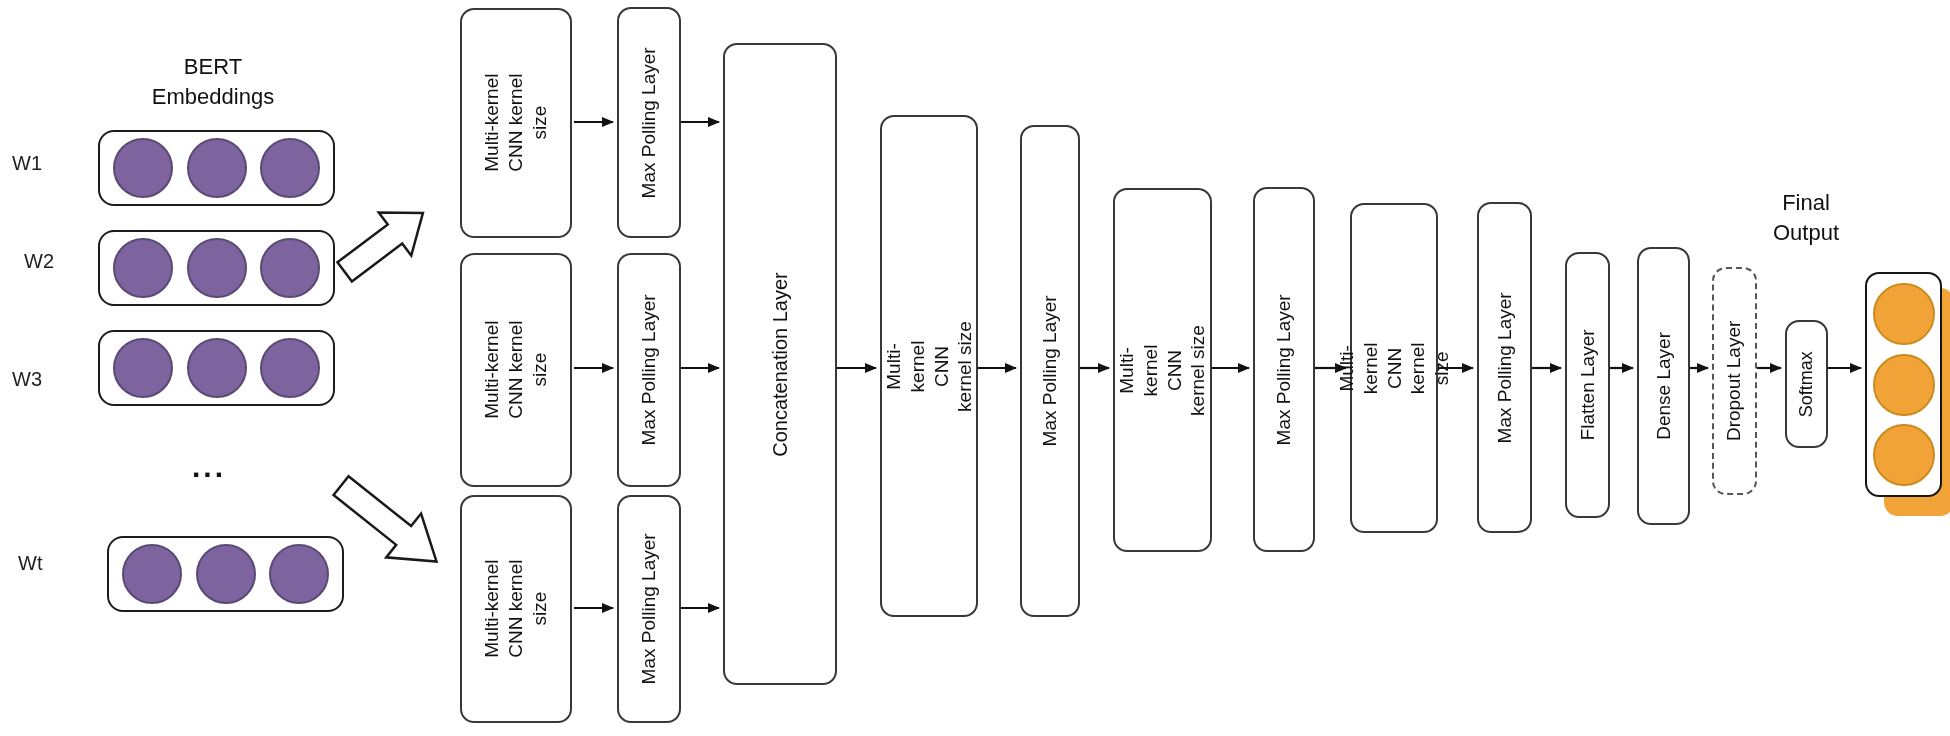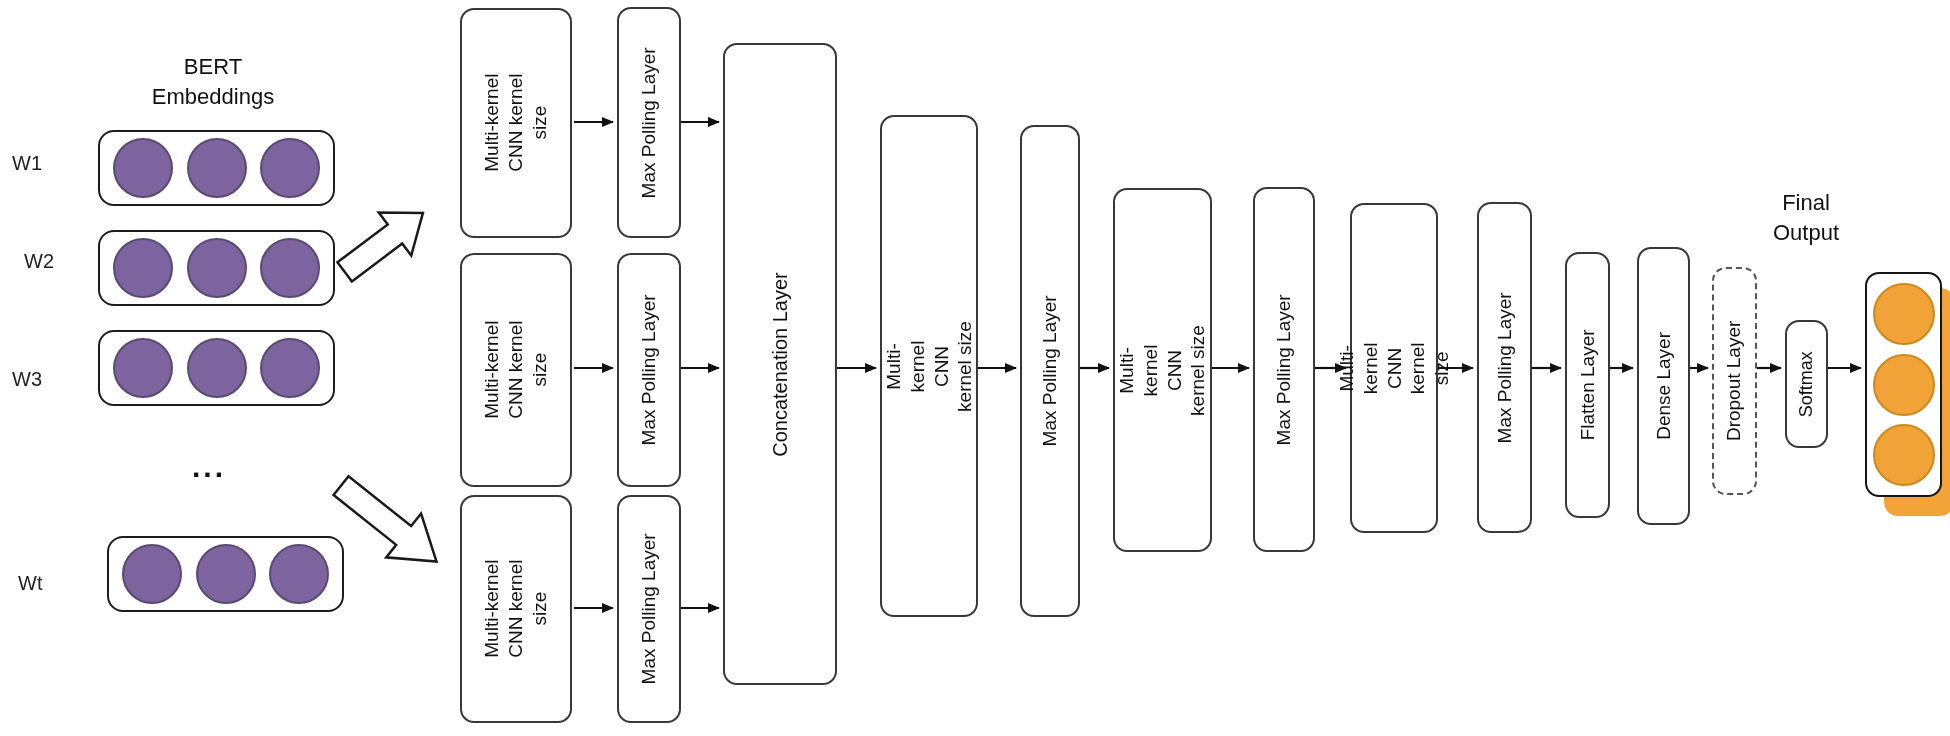--- a/index.html
+++ b/index.html
@@ -36,21 +36,21 @@
 <body>
 
 <div id="canvas">
 
   <div class="label2" style="left:88px;top:52px;width:250px;">BERT
 Embeddings</div>
 
   <div class="wlabel" style="left:12px;top:152px;">W1</div>
   <div class="wlabel" style="left:24px;top:250px;">W2</div>
   <div class="wlabel" style="left:12px;top:348px;margin-top:20px;">W3</div>
-  <div class="wlabel" style="left:18px;top:552px;margin-top:20px;">Wt</div>
+  <div class="wlabel" style="left:18px;top:552px;">Wt</div>
 
   <div class="ellipsis" style="left:192px;top:450px;">...</div>
 
   <div class="erow" style="left:98px;top:130px;width:237px;height:76px;">
     <span class="ecircle"></span>
     <span class="ecircle"></span>
     <span class="ecircle"></span>
   </div>
   <div class="erow" style="left:98px;top:230px;width:237px;height:76px;">
     <span class="ecircle"></span>

